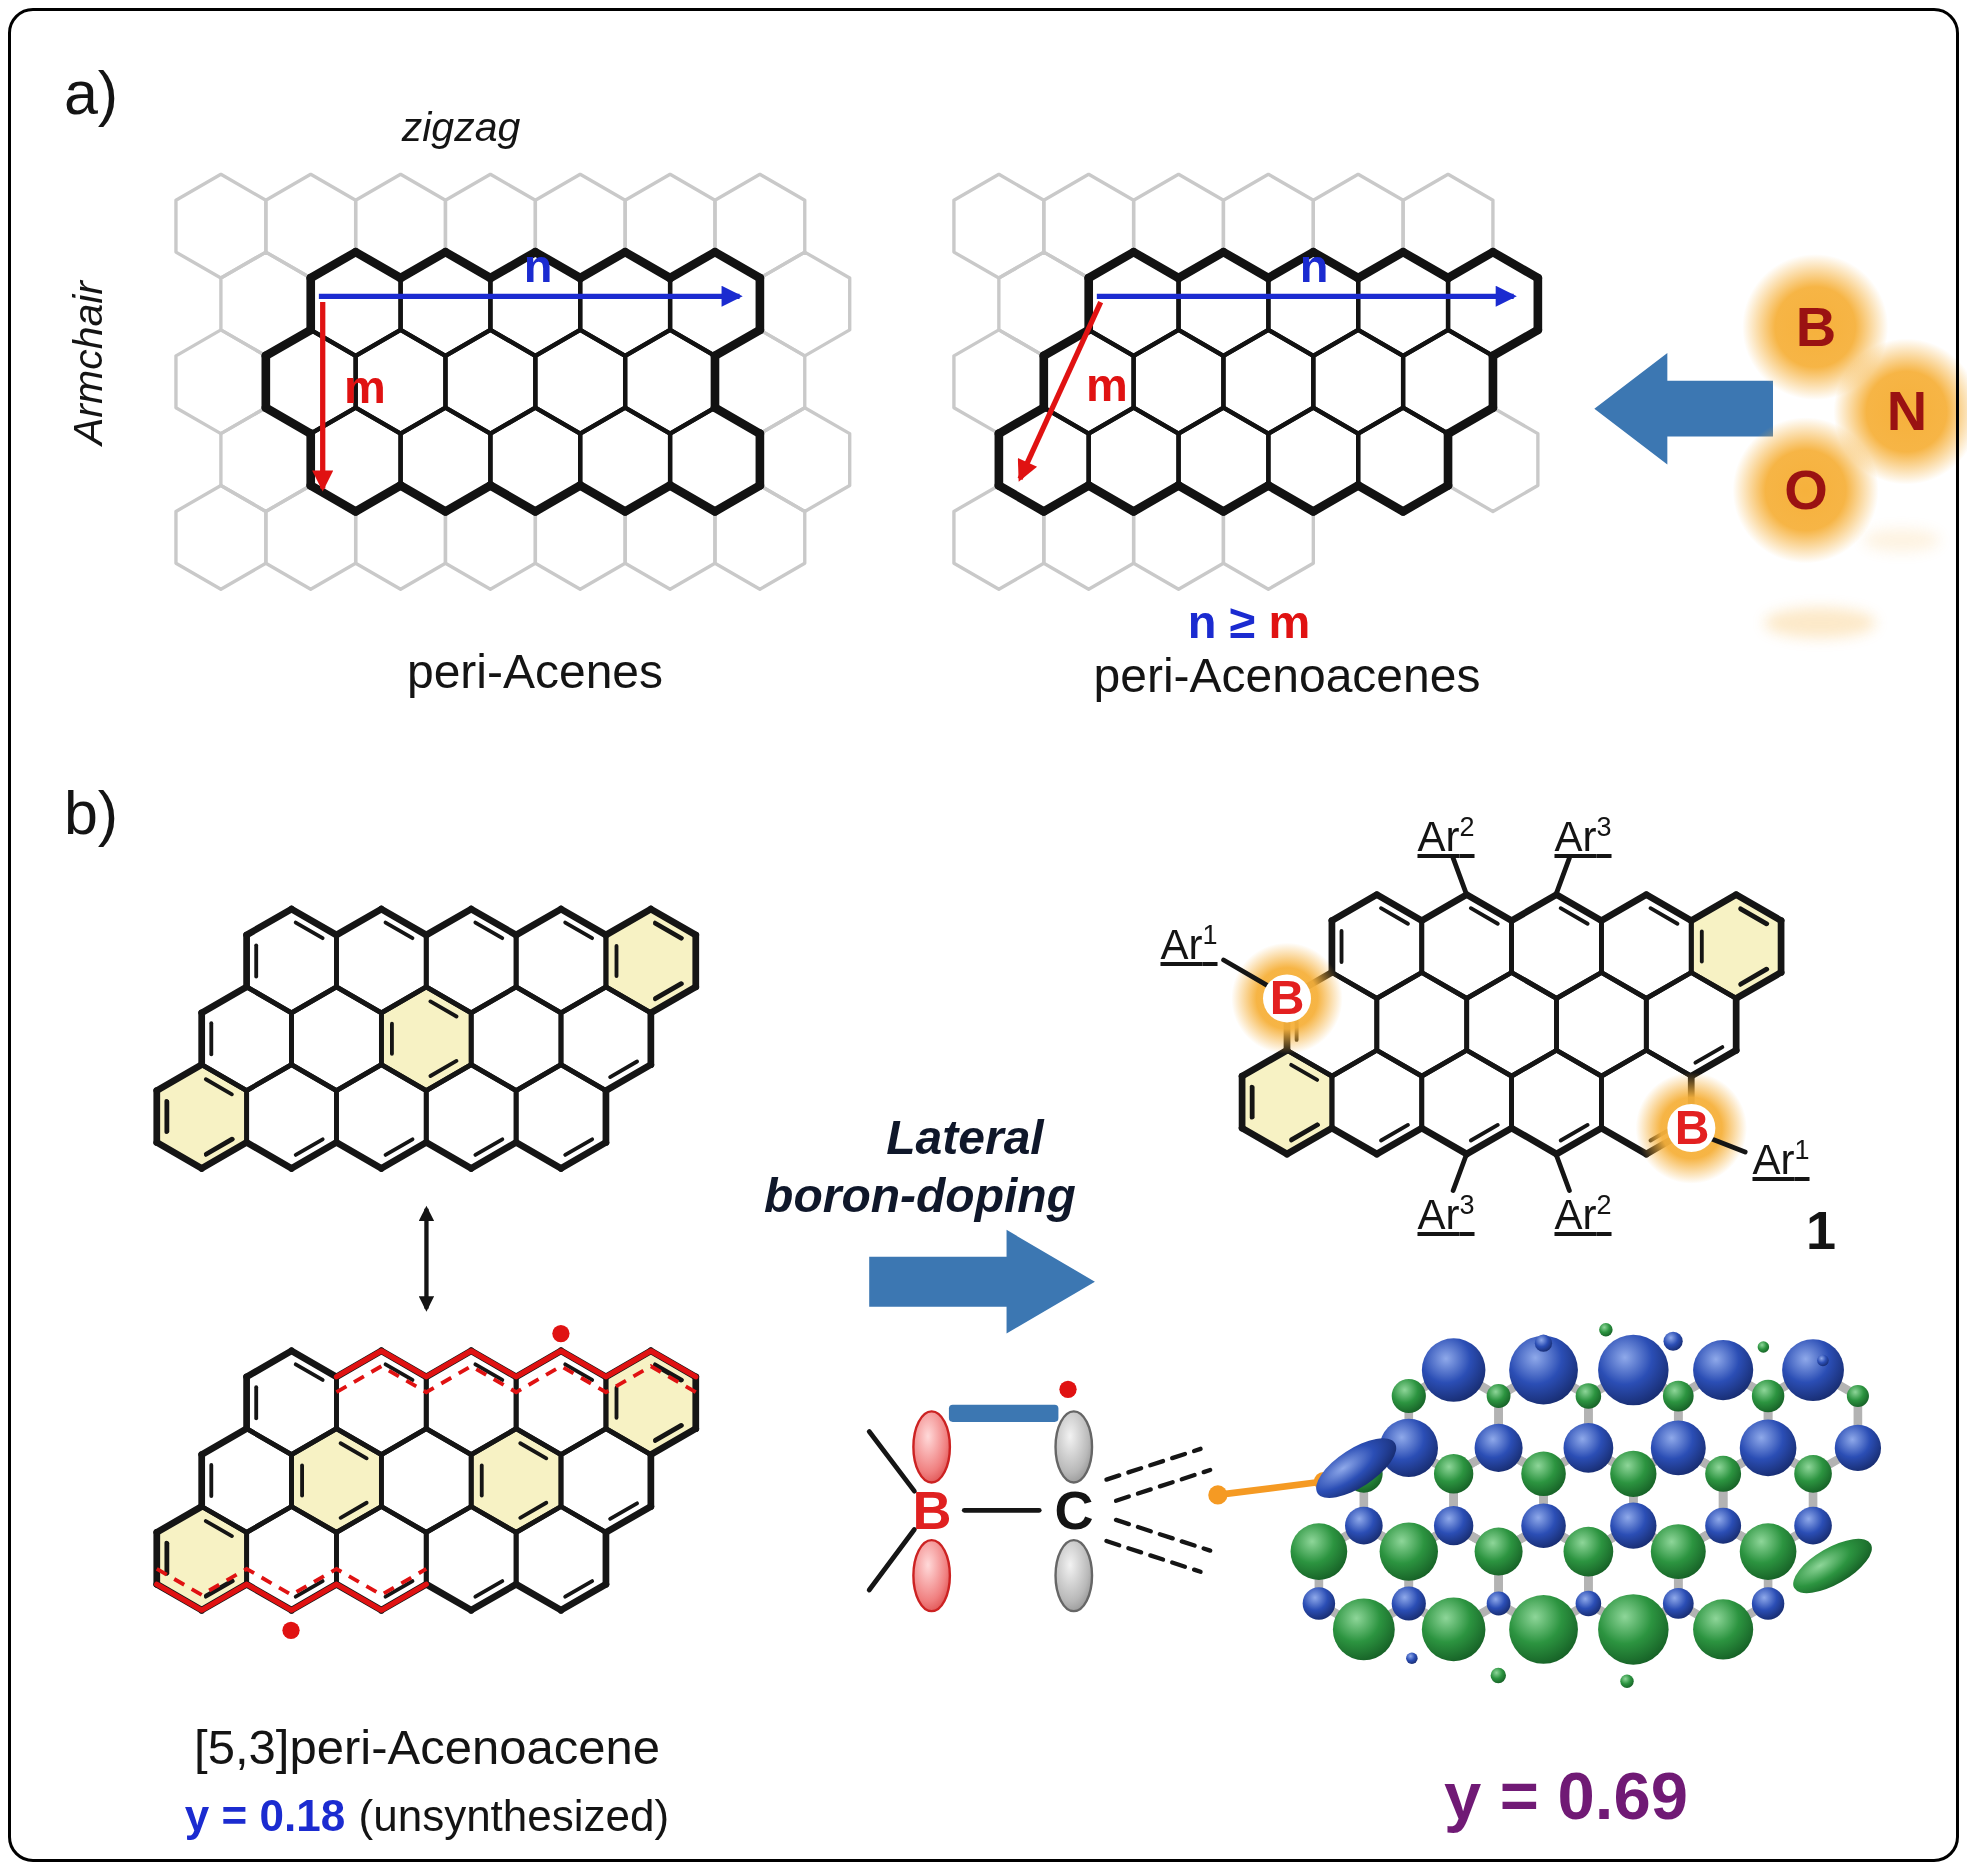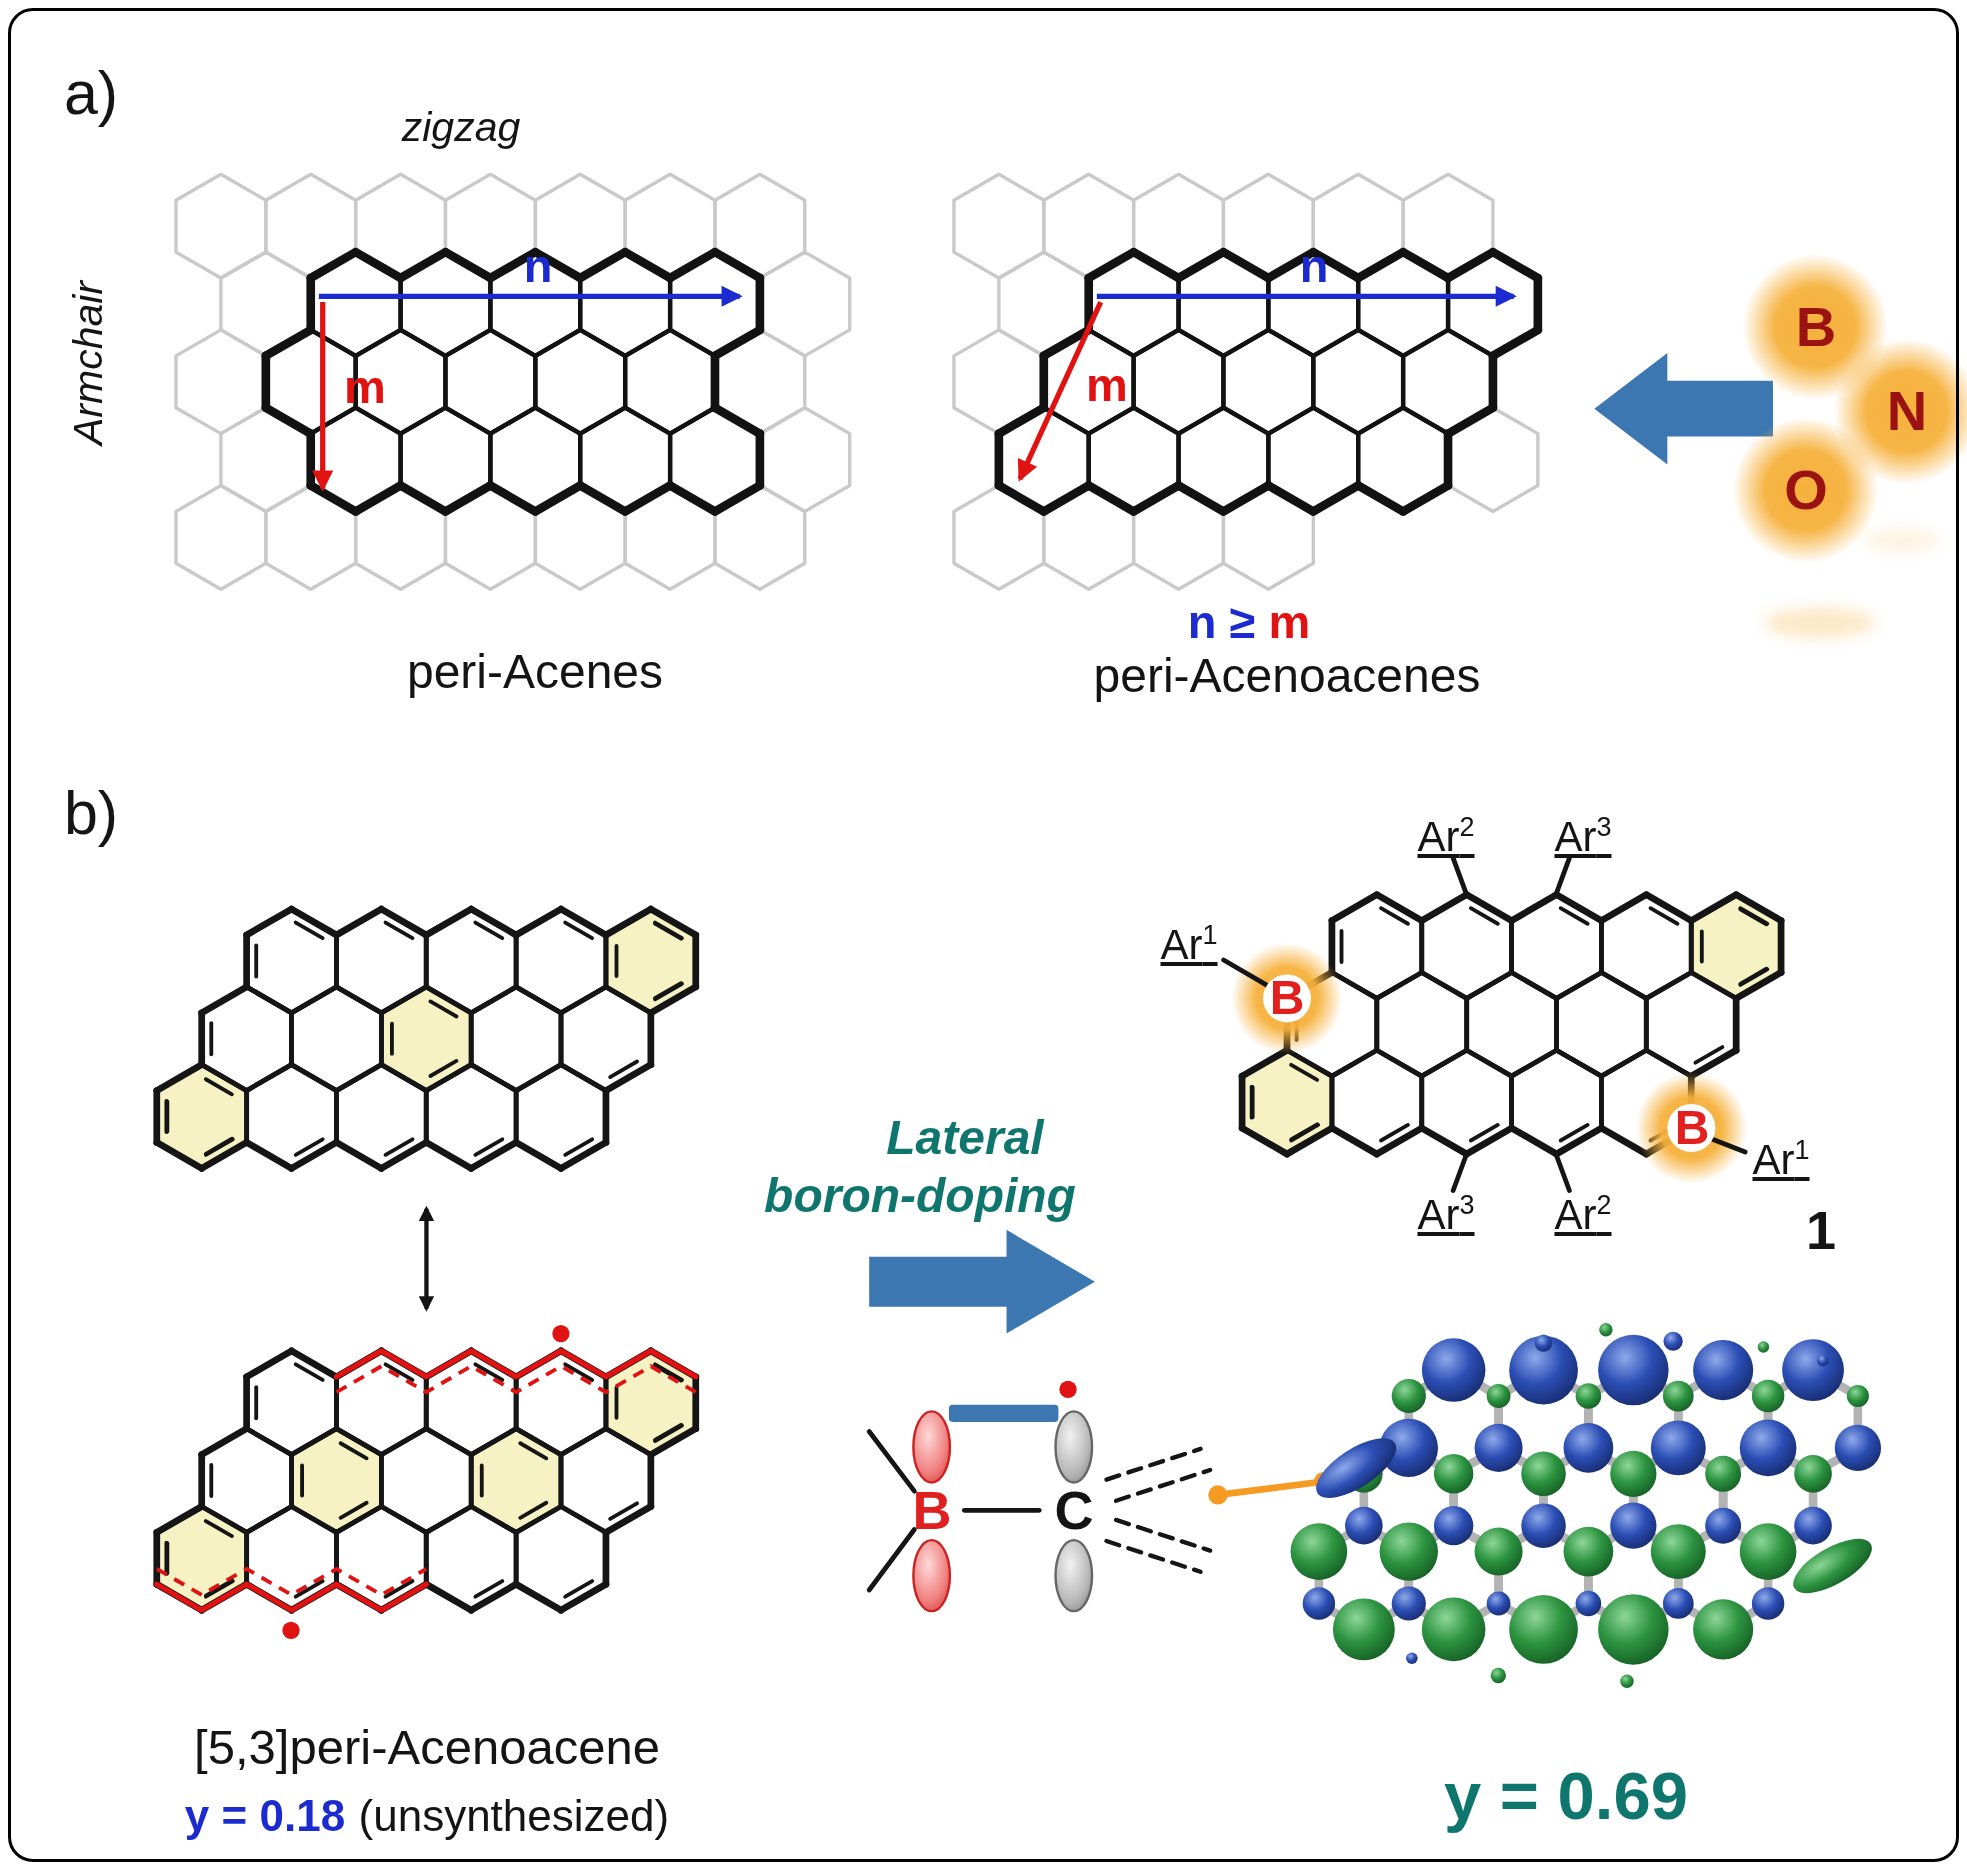--- a/index.html
+++ b/index.html
@@ -11,26 +11,26 @@
 
   .txt{position:absolute;transform:translate(-50%,-50%);white-space:nowrap;color:#141414;line-height:1;}
   .it{}
   .bold{font-weight:bold;}
   .vlabel{transform:translate(-50%,-50%) rotate(-90deg);}
   .panelLabel{font-size:61px;}
   .small-it{font-size:41px;font-style:italic;}
   .nm{font-weight:bold;font-size:47px;}
   .blue{color:#1b2bd0;}
   .red{color:#e01212;}
-  .darkred{color:#0f766e;}
+  .darkred{color:#701a75;}
   .caption{font-size:48px;}
   .nameCap{font-size:49px;}
   .yline{font-size:44px;}
   .ylabel-big{font-size:67px;font-weight:bold;}
-  .lateral{font-size:48px;font-weight:bold;font-style:italic;color:#0f766e;}
+  .lateral{font-size:48px;font-weight:bold;font-style:italic;color:#0f172a;}
   .bno{font-size:56px;font-weight:bold;color:#9a1212;}
   .arLabel{font-size:42px;text-decoration:underline;}
   .arLabel sup{font-size:27px;}
   .bAtom{font-size:48px;font-weight:bold;color:#e32020;}
   .orbAtom{font-size:54px;font-weight:bold;}
   .orbB{color:#e02020;}
   .cmpd{font-size:54px;font-weight:bold;}
 
   
   .hexGray{fill:none;stroke:#c9c9c9;stroke-width:3.5;stroke-linejoin:round;}

